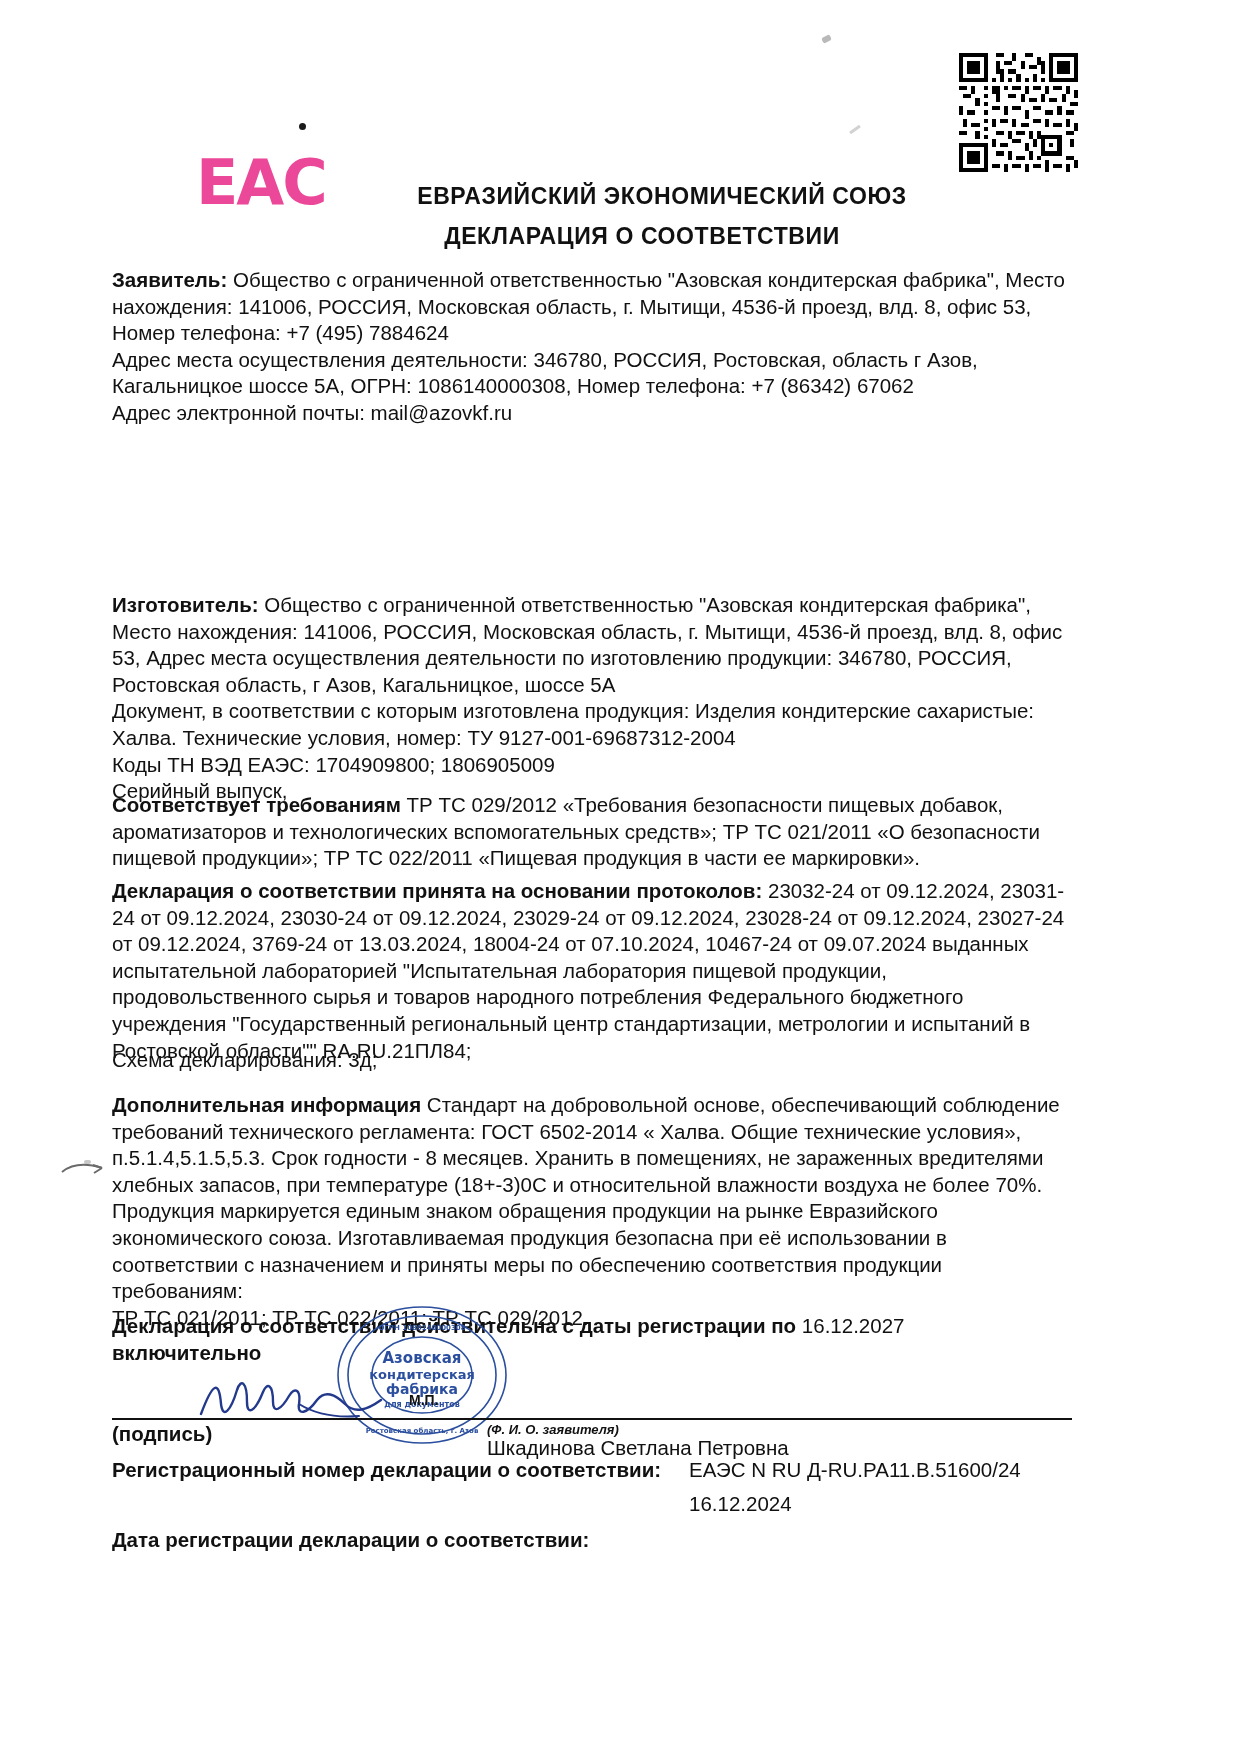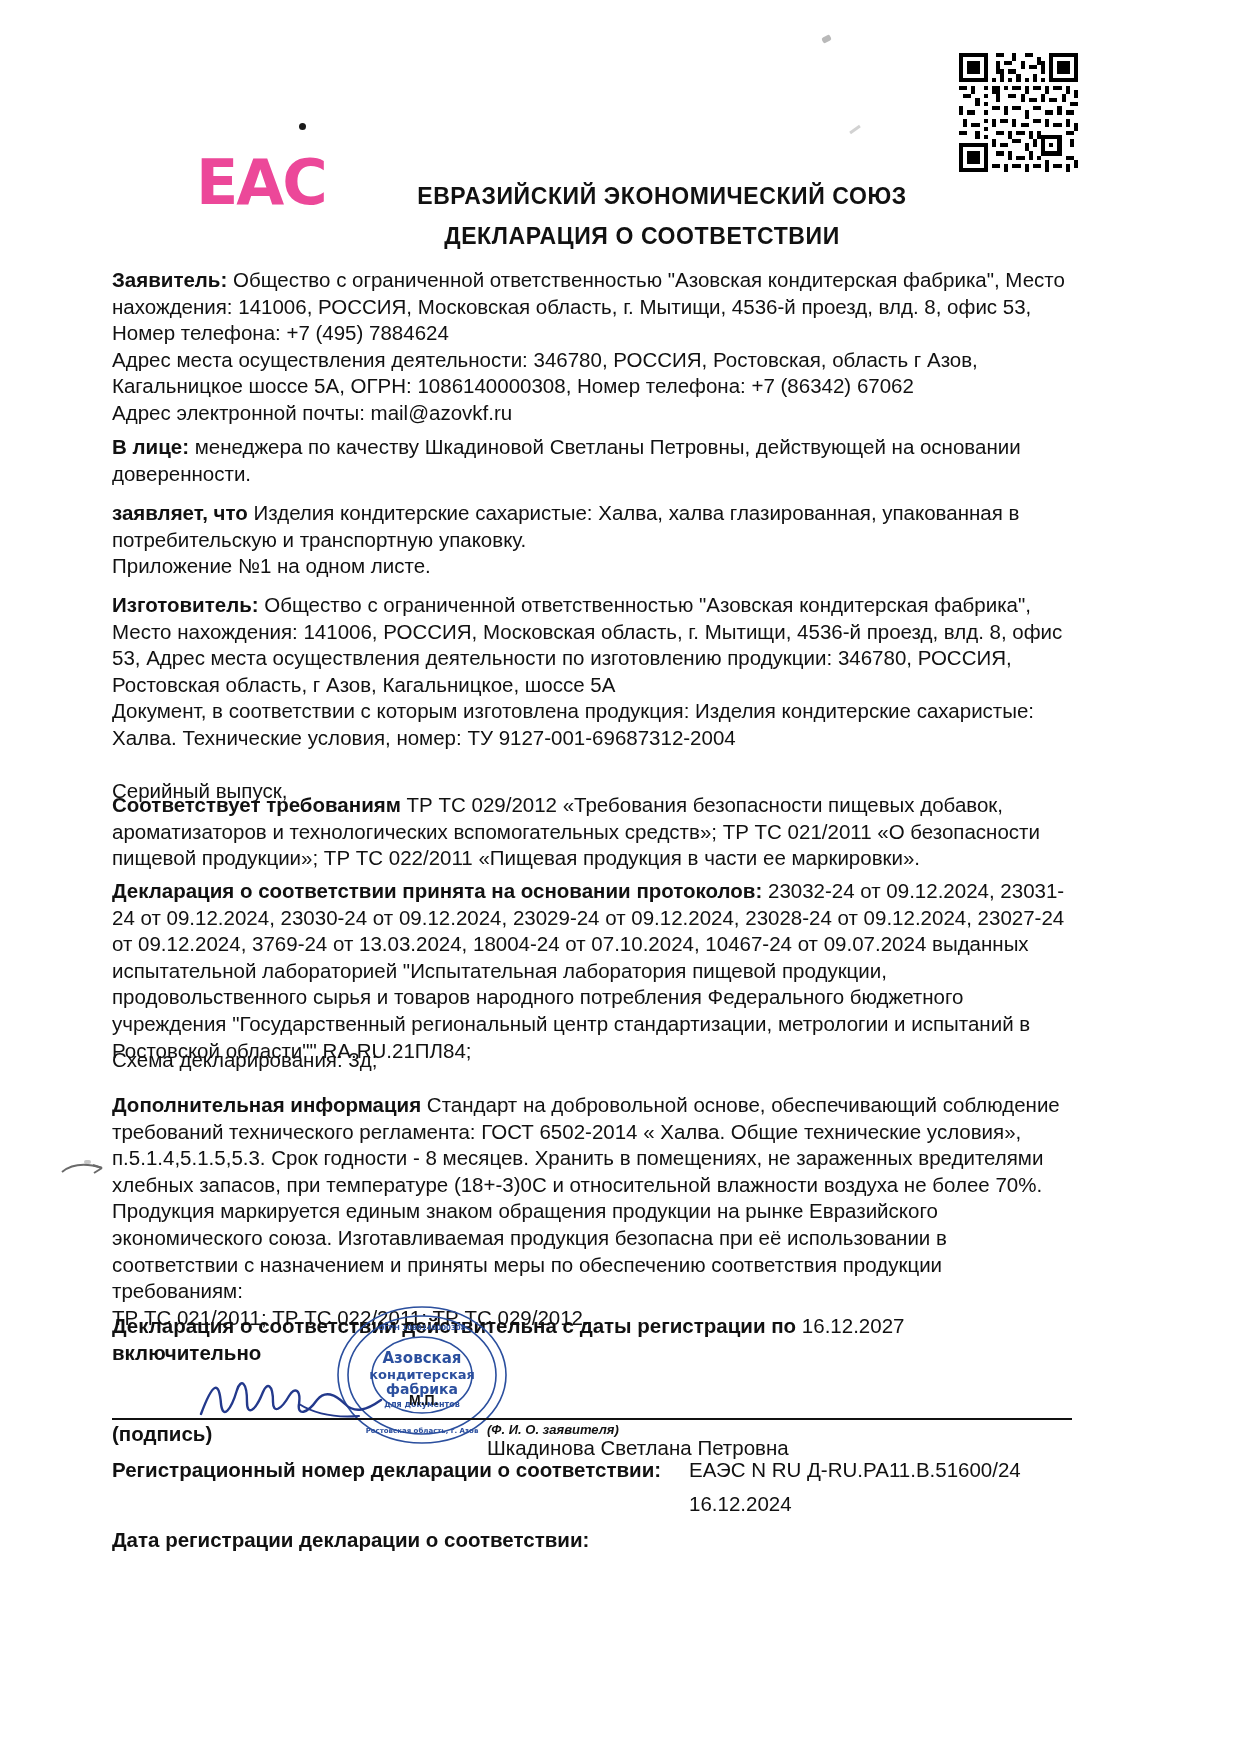--- a/index.html
+++ b/index.html
@@ -347,33 +347,26 @@
 
   <div class="title-main">ЕВРАЗИЙСКИЙ ЭКОНОМИЧЕСКИЙ СОЮЗ</div>
   <div class="title-sub">ДЕКЛАРАЦИЯ О СООТВЕТСТВИИ</div>
 
   <div class="body-block b-zayavitel">
     <b>Заявитель:</b><span> Общество с ограниченной ответственностью "Азовская кондитерская фабрика", Место нахождения: 141006, РОССИЯ,  Московская область, г. Мытищи, 4536-й проезд, влд. 8, офис 53, Номер телефона: +7 (495) 7884624</span><br>
     <span>Адрес места осуществления деятельности: 346780, РОССИЯ,  Ростовская, область г Азов, Кагальницкое шоссе  5А, ОГРН: 1086140000308, Номер телефона: +7 (86342) 67062</span><br>
     <span>Адрес электронной почты: mail@azovkf.ru</span>
   </div>
 
-  <div class="body-block b-vlitse">
-    <b>В лице:</b><span> менеджера  по качеству Шкадиновой  Светланы  Петровны, действующей на основании доверенности.</span>
-  </div>
-
-  <div class="body-block b-zayavlyaet">
-    <b>заявляет, что</b><span>  Изделия кондитерские сахаристые: Халва, халва глазированная, упакованная в потребительскую и транспортную упаковку.</span><br>
-    <span>Приложение №1 на одном листе.</span>
-  </div>
+
 
   <div class="body-block b-izgot">
     <b>Изготовитель:</b><span> Общество с ограниченной ответственностью "Азовская кондитерская фабрика", Место нахождения: 141006, РОССИЯ,  Московская область, г. Мытищи,  4536-й проезд, влд. 8, офис 53, Адрес места осуществления деятельности по изготовлению продукции: 346780, РОССИЯ,  Ростовская область, г Азов, Кагальницкое,  шоссе  5А</span><br>
     <span>Документ, в соответствии с которым изготовлена продукция: Изделия кондитерские сахаристые: Халва. Технические условия, номер: ТУ 9127-001-69687312-2004</span><br>
-    <br>
+    <span>Коды ТН ВЭД ЕАЭС: 1704909800; 1806905009</span><br>
     <span>Серийный выпуск,</span>
   </div>
 
   <div class="body-block b-sootv">
     <b>Соответствует требованиям</b><span>  ТР ТС 029/2012 «Требования безопасности пищевых добавок, ароматизаторов и технологических вспомогательных средств»; ТР ТС 021/2011 «О безопасности пищевой продукции»; ТР ТС 022/2011 «Пищевая продукция в части ее маркировки».</span>
   </div>
 
   <div class="body-block b-protokol">
     <b>Декларация о соответствии принята на основании протоколов:</b><span> 23032-24 от 09.12.2024, 23031-24 от 09.12.2024, 23030-24 от 09.12.2024, 23029-24 от 09.12.2024, 23028-24 от 09.12.2024, 23027-24 от 09.12.2024, 3769-24 от 13.03.2024, 18004-24 от  07.10.2024,  10467-24 от  09.07.2024 выданных  испытательной лабораторией "Испытательная лаборатория пищевой продукции, продовольственного сырья и товаров народного потребления Федерального бюджетного учреждения "Государственный региональный центр стандартизации, метрологии и испытаний в Ростовской области"" RA.RU.21ПЛ84;</span>
   </div>

